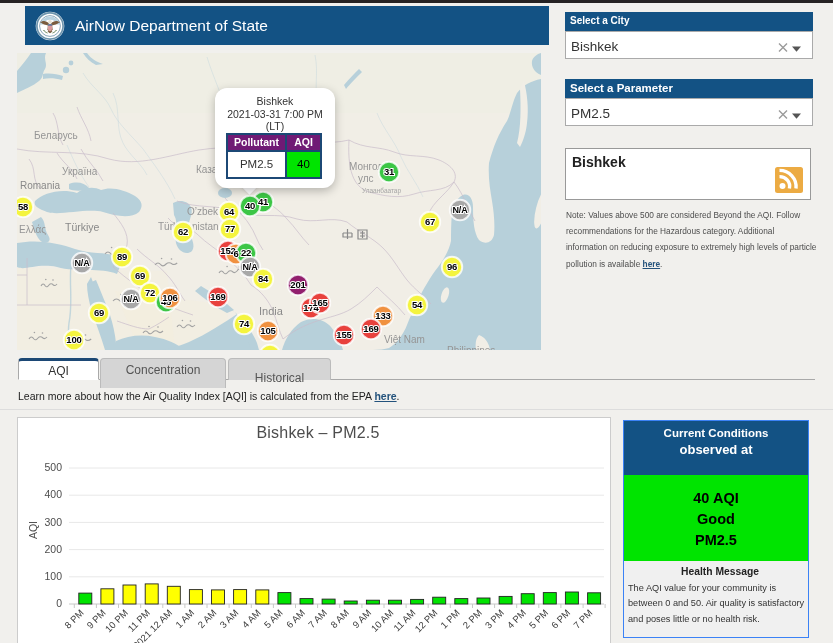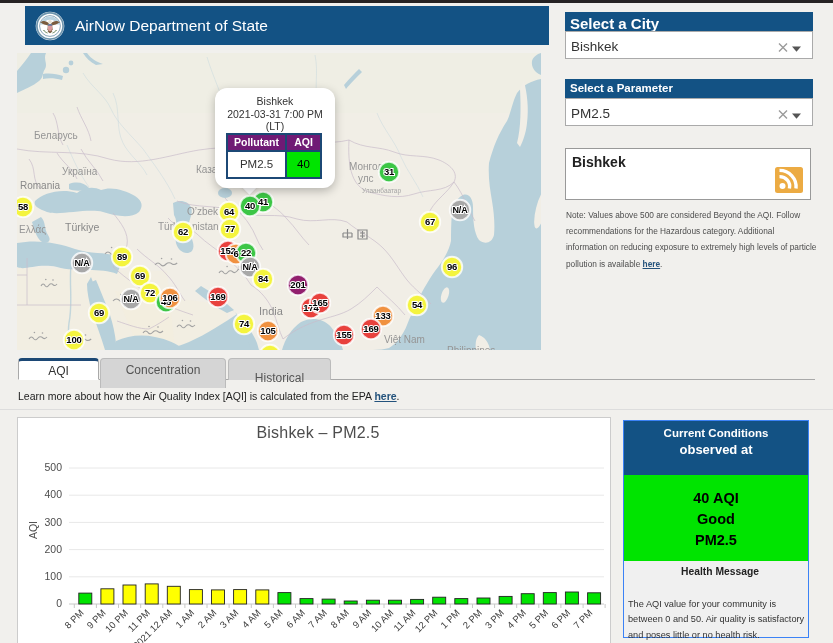--- a/index.html
+++ b/index.html
@@ -218,21 +218,21 @@
           </tr>
 <tr>
 <td style="border:2px solid #1c4875;padding:6px 4px;text-align:center;background:#fff;color:#333;font-size:11.5px;">PM2.5</td>
 <td style="border:2px solid #1c4875;padding:6px 4px;text-align:center;background:#00e400;color:#000;font-size:11.5px;">40</td>
           </tr>
 </tbody>
       </table>
 </div>
 </div>
 
-<div class="abs hdrbar" style="left:565px;top:12px;width:248px;height:19px;font-size:15px;font-weight:bold;padding:3px 0 0 5px;">Select a City</div>
+<div class="abs hdrbar" style="left:565px;top:12px;width:248px;height:19px;font-size:10px;font-weight:bold;padding:3px 0 0 5px;">Select a City</div>
 <div class="abs" style="left:565px;top:31px;width:248px;height:28px;background:#fff;border:1px solid #aaa;">
 <div class="abs" style="left:5px;top:7px;font-size:13.5px;color:#333;">Bishkek</div>
 <svg class="abs" width="26" height="12" style="right:9px;top:10px">
       <path d="M2,1.5 L10,9.5 M10,1.5 L2,9.5" stroke="#9a9a9a" stroke-width="1.4" fill="none"></path>
       <path d="M15,4.5 L24,4.5 L19.5,9.8 Z" fill="#555"></path>
     </svg>
 </div>
 
 <div class="abs hdrbar" style="left:565px;top:79px;width:248px;height:19px;font-size:11.5px;font-weight:bold;padding:3px 0 0 5px;">Select a Parameter</div>
 <div class="abs" style="left:565px;top:98px;width:248px;height:28px;background:#fff;border:1px solid #aaa;">
@@ -356,14 +356,14 @@
 </svg>
 </div>
 
 <div class="abs" style="left:623px;top:420px;width:186px;height:218px;border:1px solid #3b82f6;background:#f0f0f0;">
 <div style="background:#135284;color:#fff;height:54px;text-align:center;">
 <div style="font-size:11.5px;font-weight:bold;padding-top:6px;">Current Conditions</div>
 <div style="font-size:13px;font-weight:bold;padding-top:3px;">observed at</div>
 </div>
 <div style="background:#00e400;height:86px;text-align:center;color:#000;font-weight:bold;font-size:14.5px;padding-top:13px;line-height:21px;">40 AQI<br>Good<br>PM2.5</div>
 <div style="text-align:center;font-size:10.3px;font-weight:bold;color:#222;padding:5px 0 0 8px;">Health Message</div>
-<div style="font-size:9.2px;color:#333;padding:4px 0 0 4px;line-height:15.3px;white-space:nowrap;margin-top:16px;">The AQI value for your community is<br>between 0 and 50. Air quality is satisfactory<br>and poses little or no health risk.</div>
+<div style="font-size:9.2px;color:#333;padding:4px 0 0 4px;line-height:15.3px;white-space:nowrap;">The AQI value for your community is<br>between 0 and 50. Air quality is satisfactory<br>and poses little or no health risk.</div>
 </div>
 
 </body></html>

